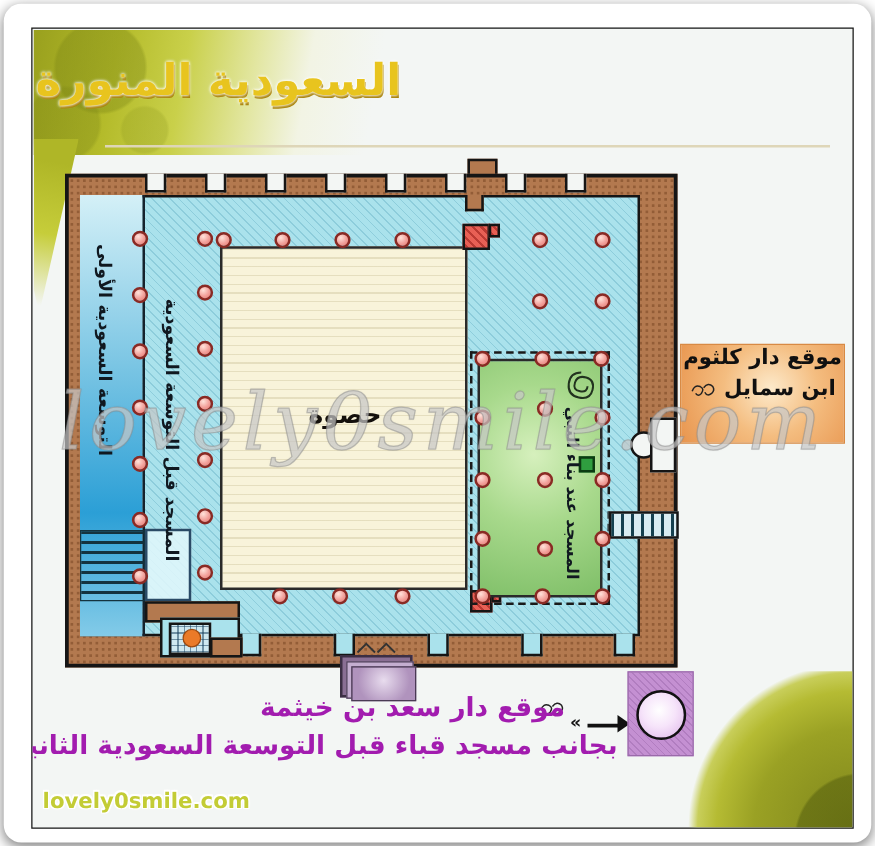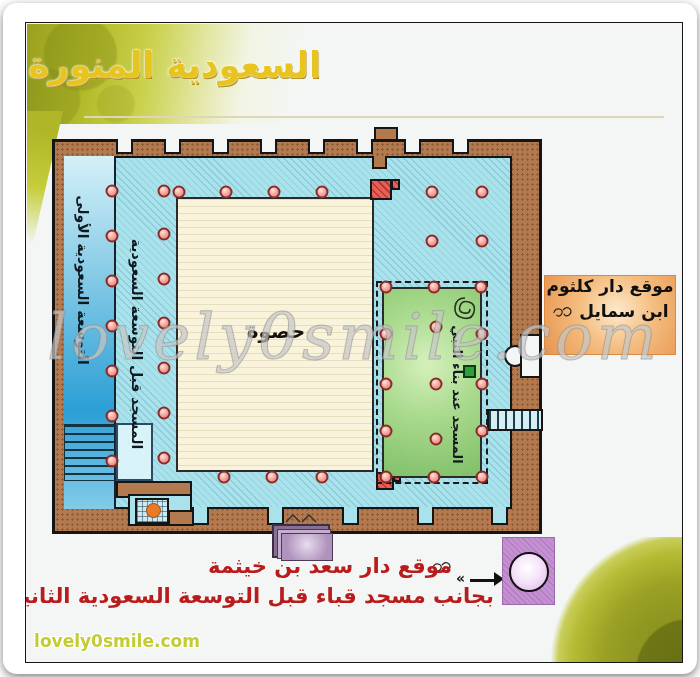--- a/index.html
+++ b/index.html
@@ -91,21 +91,21 @@
 
   
   .kulthum-box{left:518px;top:213px;width:132px;height:80px;border:1px solid #d88a44;
     background:radial-gradient(circle at 55% 45%,#fdeacb 0%,#f6c globalization 0,#f4bd80 45%,#e8954e 100%);
     background:radial-gradient(circle at 55% 45%,#fdeacb 0%,#f4bd80 45%,#e8954e 100%);
     direction:rtl;text-align:center;font-size:17px;font-weight:bold;color:#101010;
     display:flex;flex-direction:column;gap:4px;line-height:1.25;margin-top:39px;}
   .kulthum-box span{position:static;}
   .honorific-svg{display:inline-block;vertical-align:middle;width:22px;height:18px;position:static;}
 
-  .caption-line{white-space:nowrap;direction:rtl;font-weight:bold;font-size:21px;color:#b91c1c;}
+  .caption-line{white-space:nowrap;direction:rtl;font-weight:bold;font-size:21px;color:#a21caf;}
   .caption1{top:531px;right:230px;}
   .caption2{top:561px;right:188px;}
   .arrow-mark{left:430px;top:547px;font-size:14px;font-weight:bold;color:#111;}
   .arrow-line{left:444px;top:556px;width:26px;height:3px;background:#111;}
   .arrow-head{left:468px;top:549px;width:0;height:0;border-left:10px solid #111;
     border-top:7px solid rgba(0,0,0,0);border-bottom:7px solid rgba(0,0,0,0);}
   .purple-box{left:476px;top:514px;width:53px;height:68px;background:#c490d2;border:1px solid #9a6aaa;
     background-image:repeating-linear-gradient(45deg,rgba(90,40,110,.18) 0 1px,rgba(0,0,0,0) 1px 4px);}
   .purple-circle{left:6px;top:14px;width:40px;height:40px;border-radius:50%;border:2px solid #111;
     background:radial-gradient(circle at 45% 40%,#ffffff 0%,#f6e4fa 45%,#ddb4e8 100%);}

